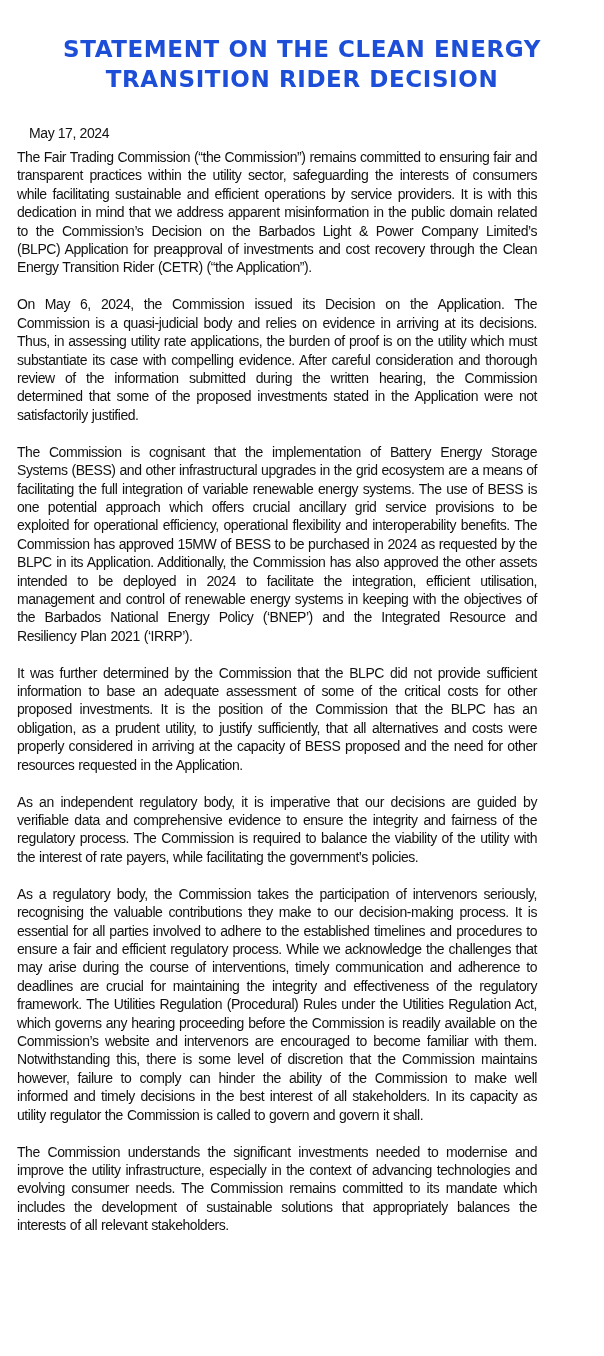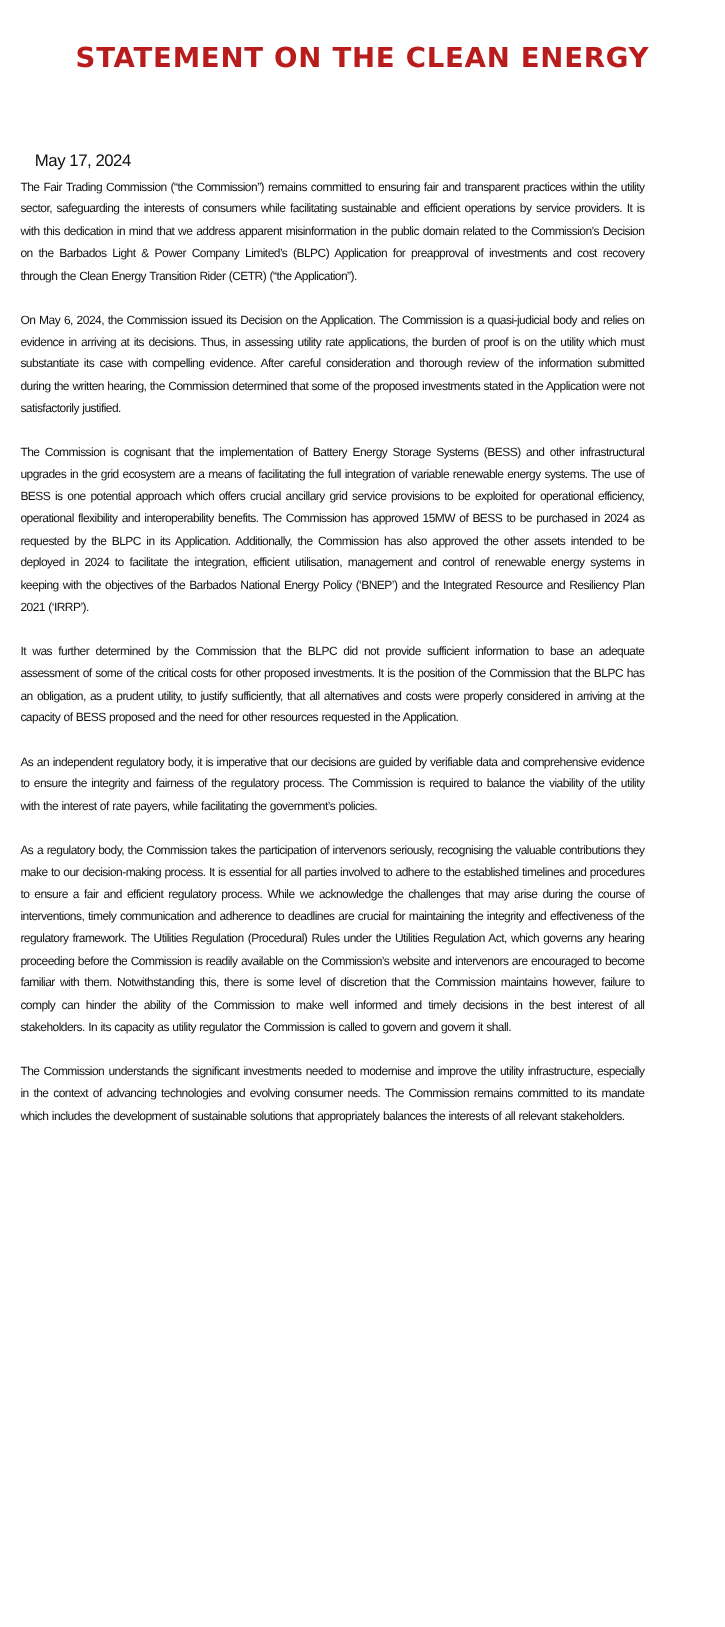--- a/index.html
+++ b/index.html
@@ -14,54 +14,55 @@
   .title {
     position: absolute;
     left: 0; top: 34px;
     width: 604px;
     text-align: center;
     font-family: "DejaVu Sans", sans-serif;
     font-weight: bold;
     font-size: 23px;
     line-height: 30px;
     letter-spacing: 0.6px;
-    color: #b91c1c;
+    color: #1d4ed8;
     margin: 0;
   }
   .title span { display: block; }
   .date {
     position: absolute;
     left: 17px; top: 112px;
     font-size: 14px;
     line-height: 18px;
     letter-spacing: -0.4px;
     margin: 12px;
   }
   .body {
     position: absolute;
     left: 17px; top: 148px;
     width: 520px;
   }
   .body p {
     margin: 0 0 18.5px 0;
-    font-size: 10px;
+    font-size: 14px;
     line-height: 18.4px;
     letter-spacing: -0.45px;
     word-spacing: 0.5px;
     text-align: justify;
     text-align-last: left;
     hyphens: none;
   }
 </style>
 </head>
 <body>
 
 <div class="page">
   <h1 class="title">
     <span>STATEMENT ON THE CLEAN ENERGY</span>
+    <span>TRANSITION RIDER DECISION</span>
   </h1>
 
   <p class="date">May 17, 2024</p>
 
   <div class="body">
     <p>The Fair Trading Commission (“the Commission”) remains committed to ensuring fair and transparent practices within the utility sector, safeguarding the interests of consumers while facilitating sustainable and efficient operations by service providers. It is with this dedication in mind that we address apparent misinformation in the public domain related to the Commission’s Decision on the Barbados Light &amp; Power Company Limited’s (BLPC) Application for preapproval of investments and cost recovery through the Clean Energy Transition Rider (CETR) (“the Application”).</p>
     <p>On May 6, 2024, the Commission issued its Decision on the Application. The Commission is a quasi-judicial body and relies on evidence in arriving at its decisions. Thus, in assessing utility rate applications, the burden of proof is on the utility which must substantiate its case with compelling evidence. After careful consideration and thorough review of the information submitted during the written hearing, the Commission determined that some of the proposed investments stated in the Application were not satisfactorily justified.</p>
     <p>The Commission is cognisant that the implementation of Battery Energy Storage Systems (BESS) and other infrastructural upgrades in the grid ecosystem are a means of facilitating the full integration of variable renewable energy systems. The use of BESS is one potential approach which offers crucial ancillary grid service provisions to be exploited for operational efficiency, operational flexibility and interoperability benefits. The Commission has approved 15MW of BESS to be purchased in 2024 as requested by the BLPC in its Application. Additionally, the Commission has also approved the other assets intended to be deployed in 2024 to facilitate the integration, efficient utilisation, management and control of renewable energy systems in keeping with the objectives of the Barbados National Energy Policy (‘BNEP’) and the Integrated Resource and Resiliency Plan 2021 (‘IRRP’).</p>
     <p>It was further determined by the Commission that the BLPC did not provide sufficient information to base an adequate assessment of some of the critical costs for other proposed investments. It is the position of the Commission that the BLPC has an obligation, as a prudent utility, to justify sufficiently, that all alternatives and costs were properly considered in arriving at the capacity of BESS proposed and the need for other resources requested in the Application.</p>
     <p>As an independent regulatory body, it is imperative that our decisions are guided by verifiable data and comprehensive evidence to ensure the integrity and fairness of the regulatory process.  The Commission is required to balance the viability of the utility with the interest of rate payers, while facilitating the government’s policies.</p>

